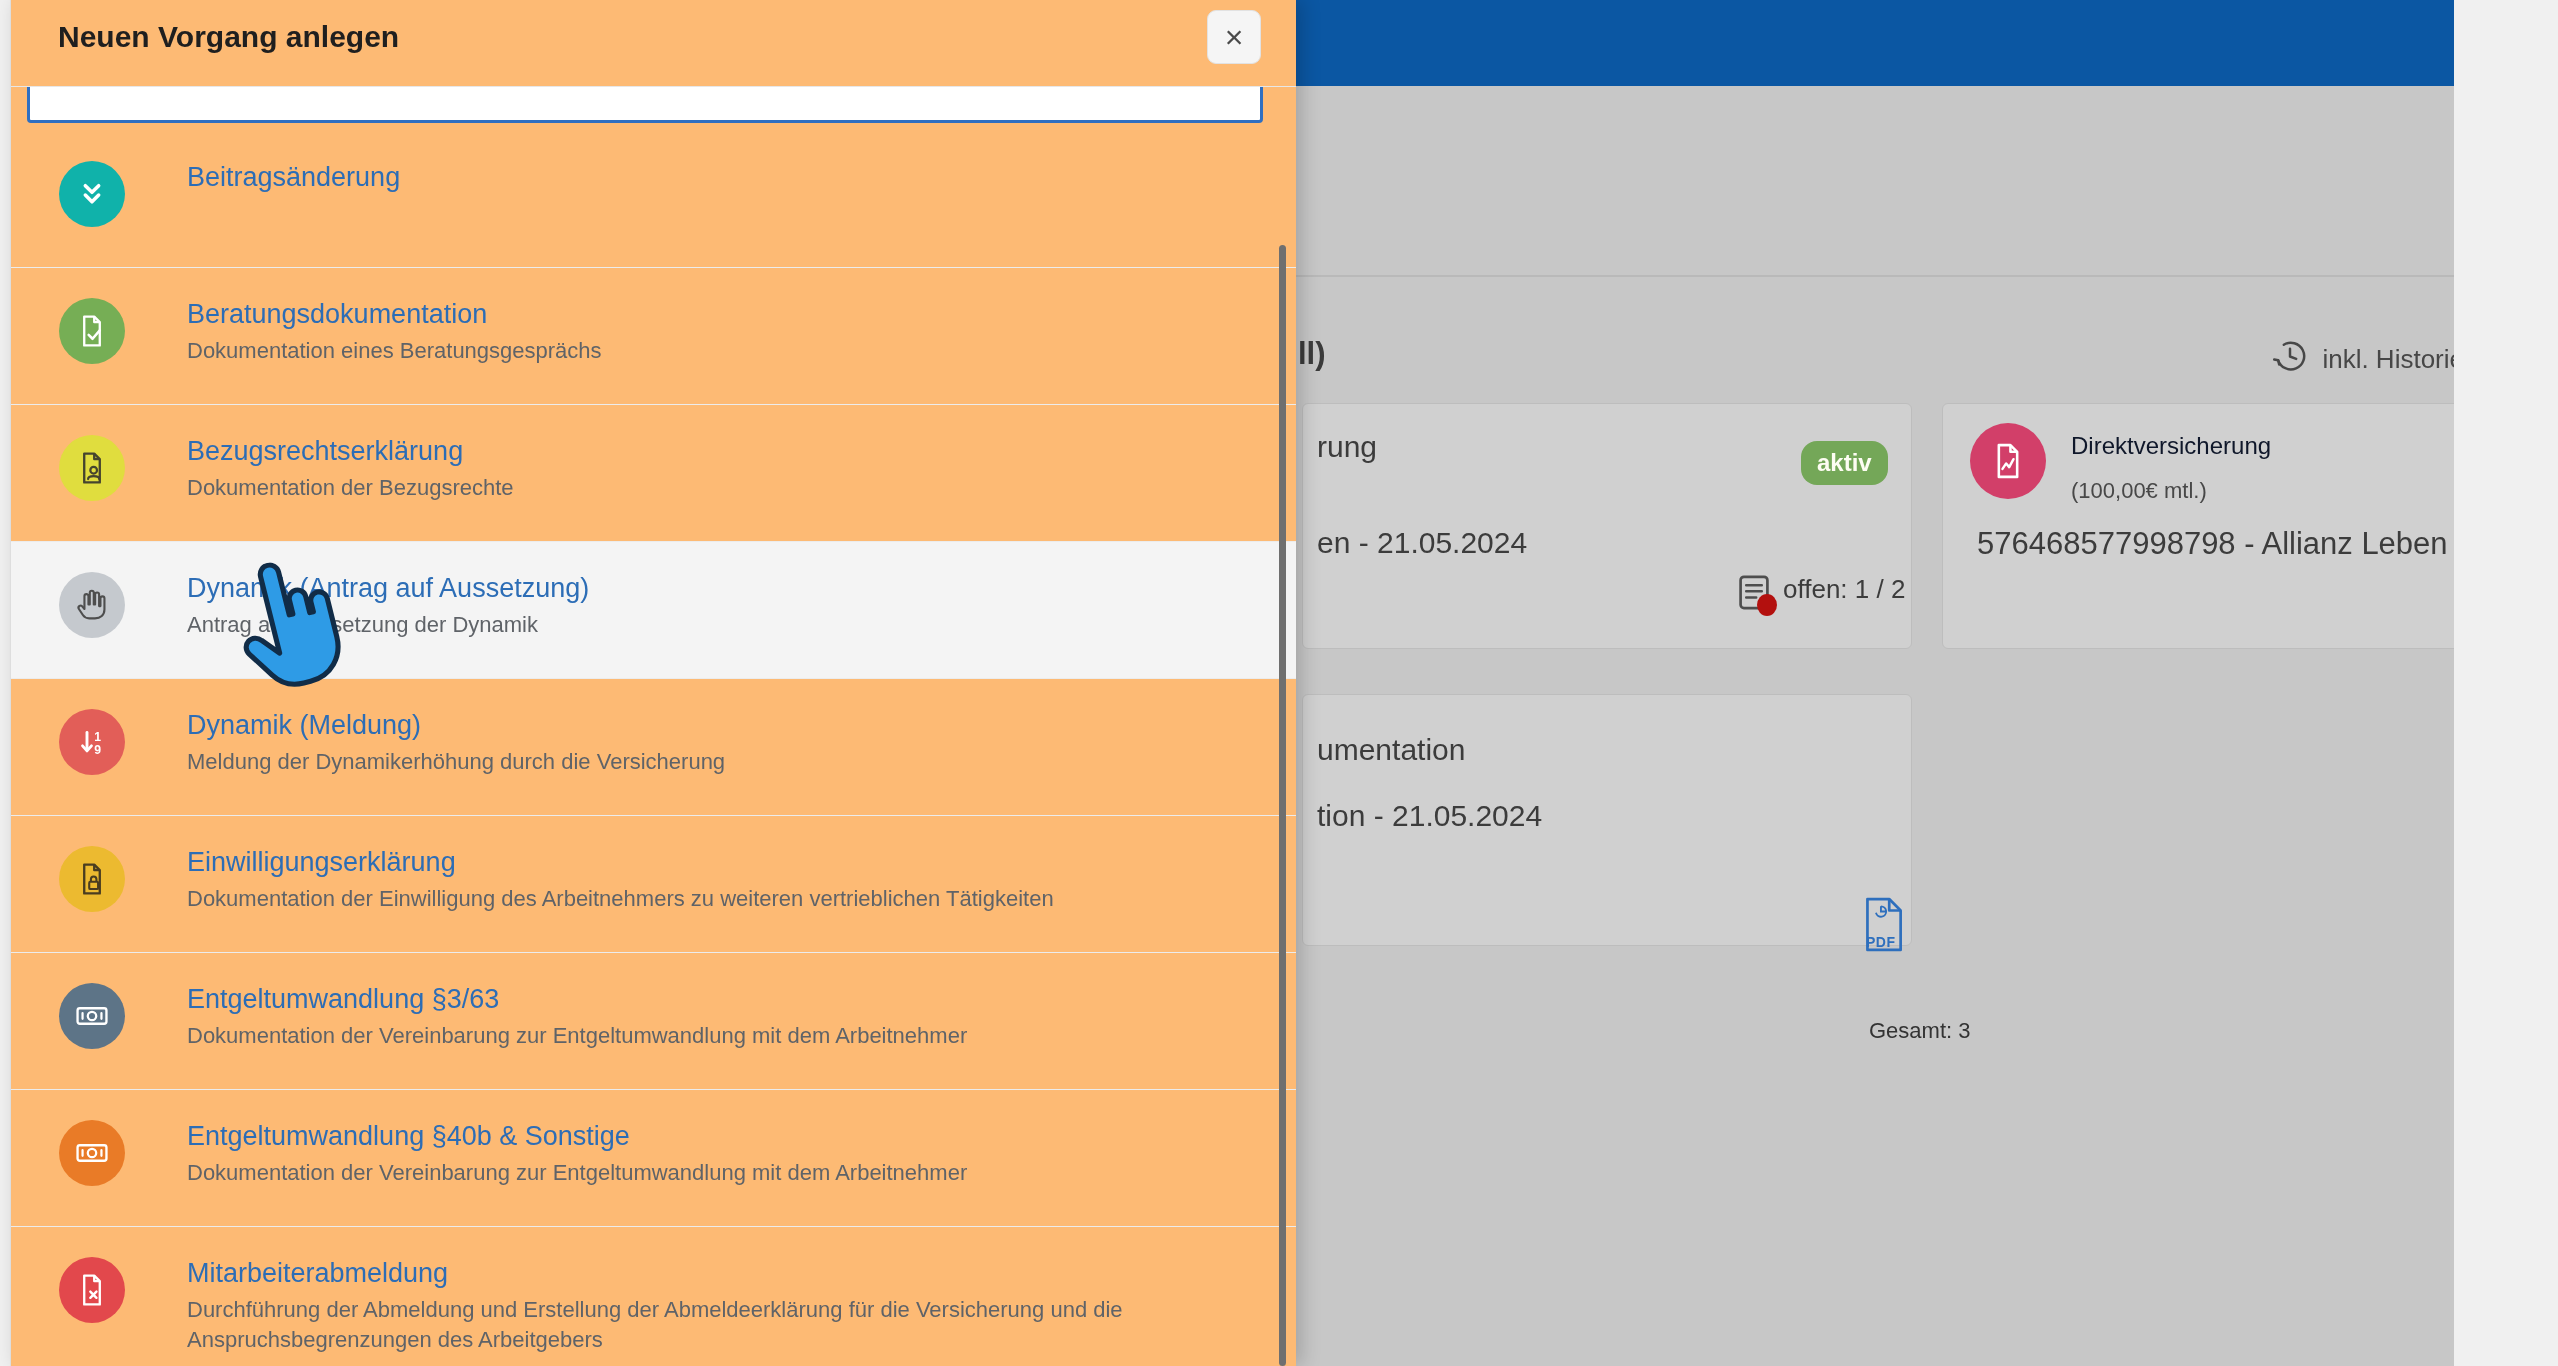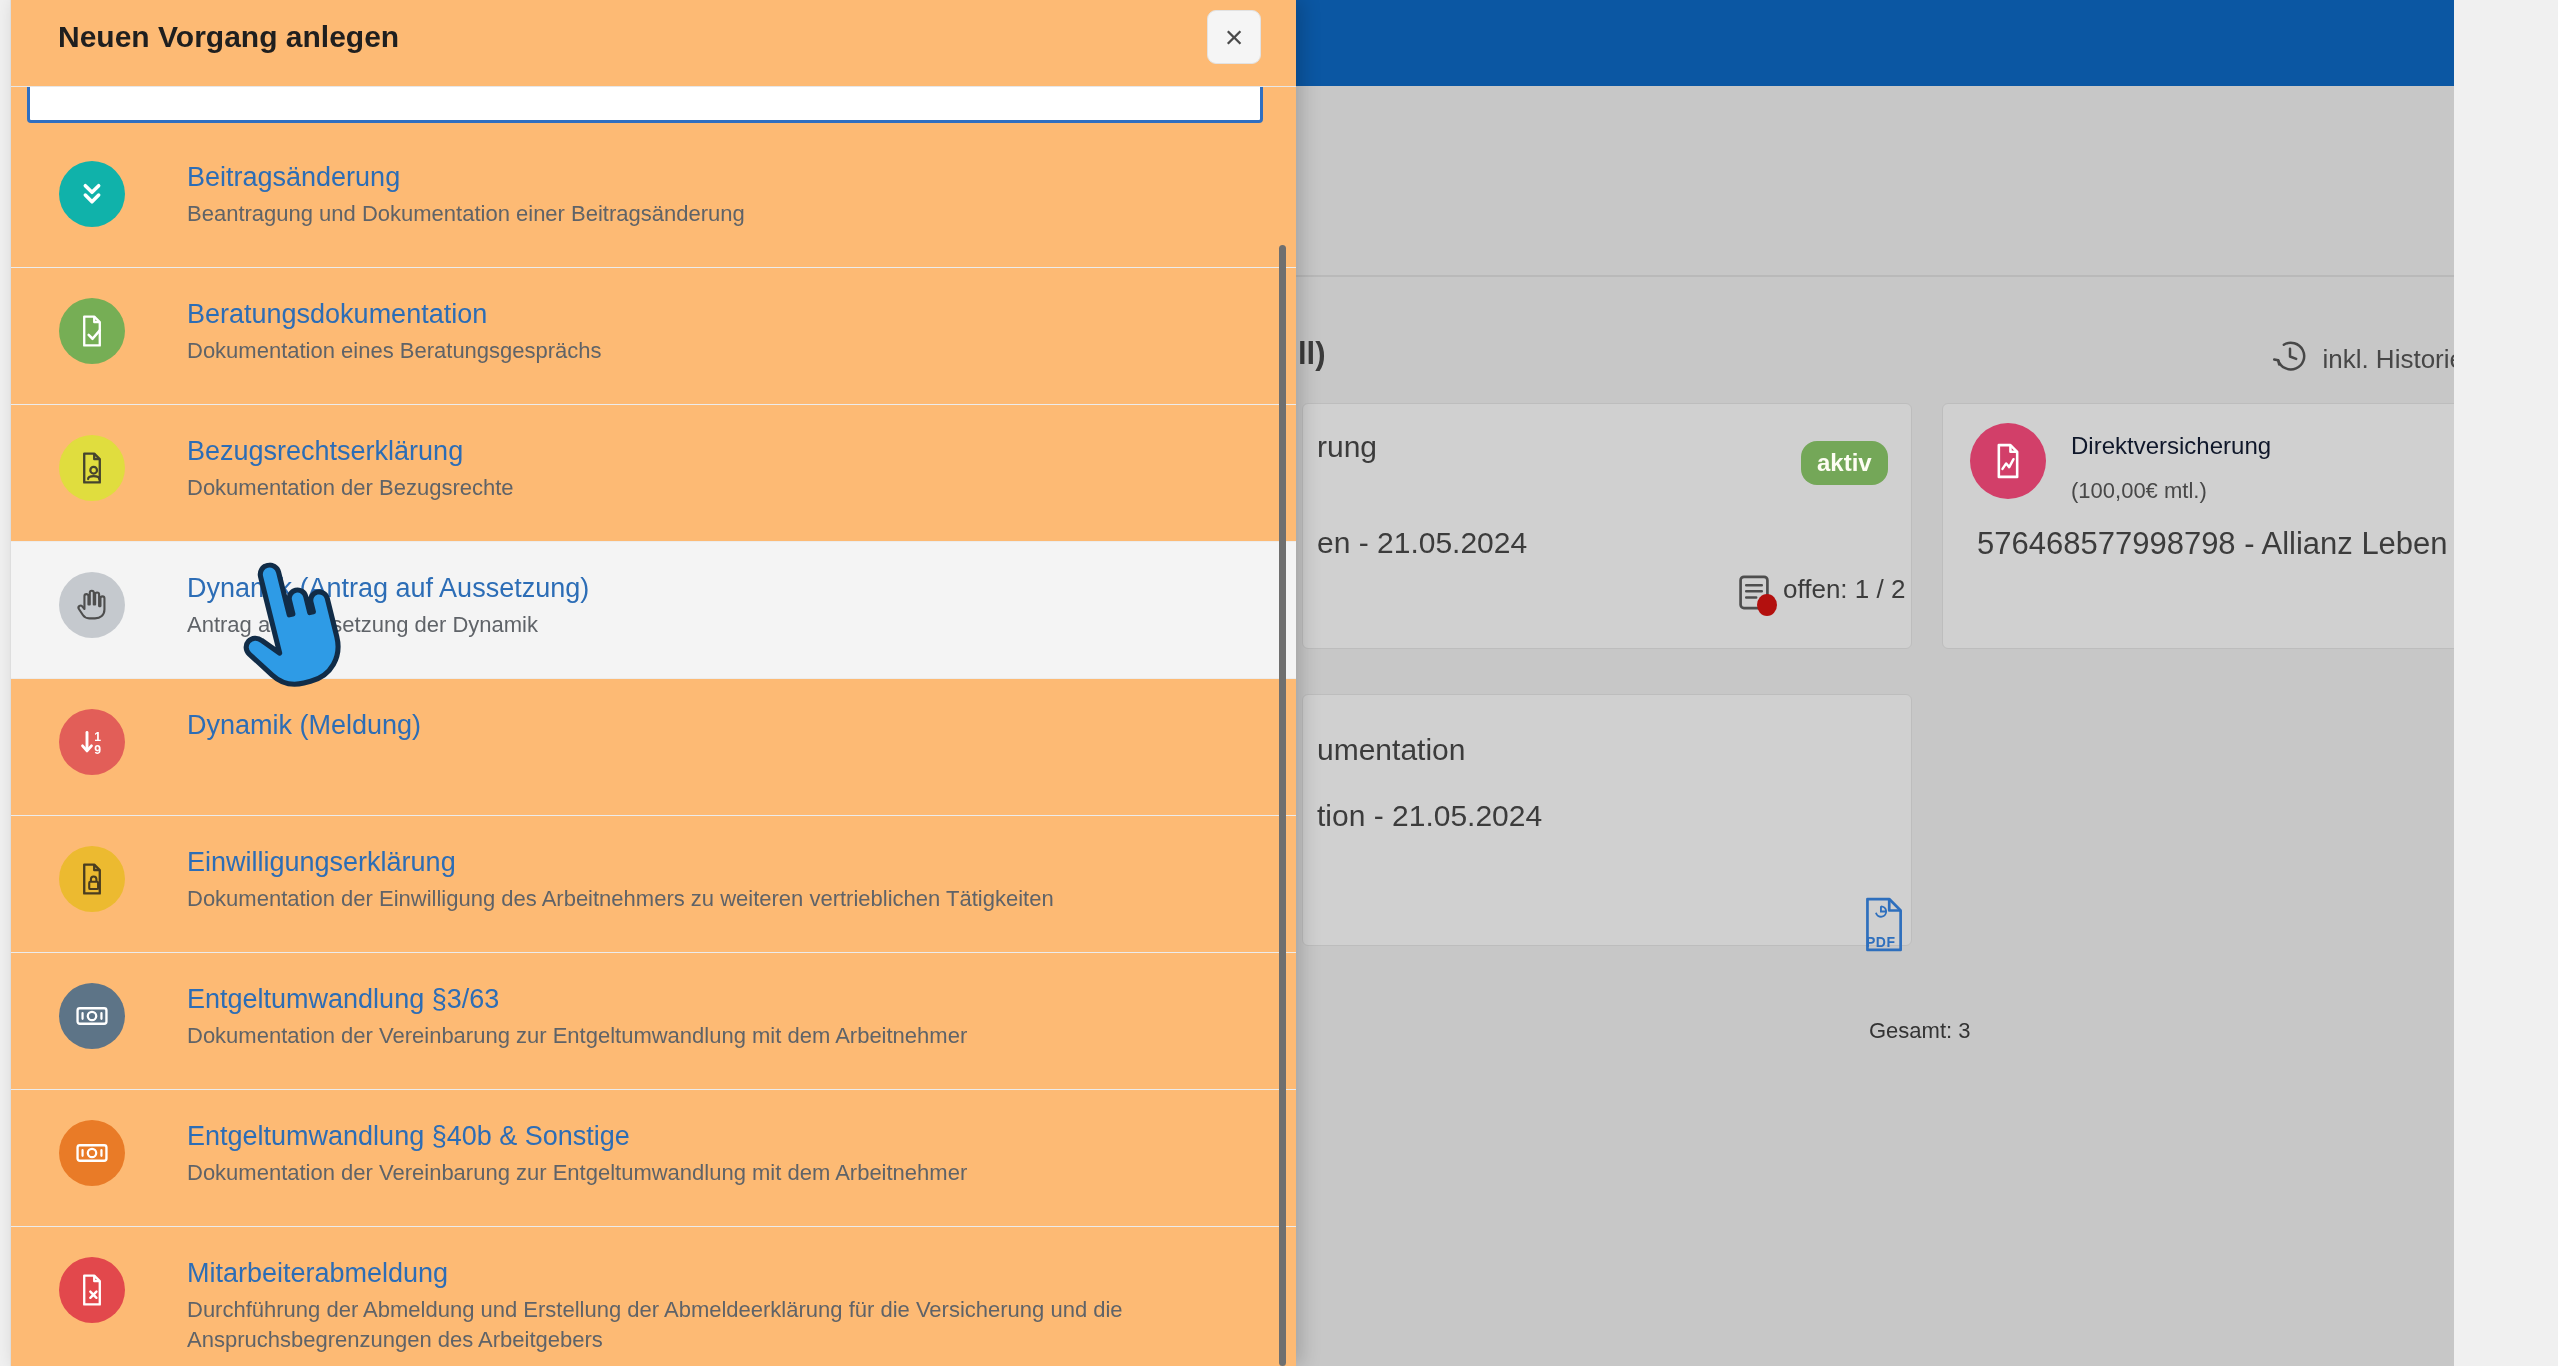--- a/index.html
+++ b/index.html
@@ -155,21 +155,20 @@
 
         <div class="row">
           <div class="circle" style="background: rgb(16, 178, 170);">
             <svg width="40" height="40" viewBox="0 0 36 36" fill="none">
               <path d="M12 10.5 L18 16.5 L24 10.5" stroke="#fff" stroke-width="3.2" stroke-linecap="round" stroke-linejoin="round"></path>
               <path d="M12 19 L18 25 L24 19" stroke="#fff" stroke-width="3.2" stroke-linecap="round" stroke-linejoin="round"></path>
             </svg>
           </div>
           <div class="row-text">
             <div class="row-title">Beitragsänderung</div>
-            <div class="row-desc">Beantragung und Dokumentation einer Beitragsänderung</div>
           </div>
         </div>
 
         <div class="row">
           <div class="circle" style="background: rgb(118, 174, 85);">
             <svg width="40" height="40" viewBox="0 0 36 36" fill="none">
               <path d="M11 5 H20 L25 10 V31 H11 Z" stroke="#fff" stroke-width="2.1" stroke-linejoin="round"></path>
               <path d="M20 5 V10 H25" stroke="#fff" stroke-width="2.1" stroke-linejoin="round"></path>
               <path d="M15 21.5 L18.5 25 L25 17.5" stroke="#fff" stroke-width="2.3" stroke-linecap="round" stroke-linejoin="round"></path>
             </svg>
@@ -211,20 +210,21 @@
           <div class="circle" style="background: rgb(226, 94, 88);">
             <svg width="40" height="40" viewBox="0 0 36 36" fill="none">
               <path d="M13.5 9.5 V25" stroke="#fff" stroke-width="2.6" stroke-linecap="round"></path>
               <path d="M9.5 21.5 L13.5 26 L17.5 21.5" stroke="#fff" stroke-width="2.6" stroke-linecap="round" stroke-linejoin="round"></path>
               <text x="20" y="17" font-size="11" font-weight="bold" fill="#fff" font-family="Liberation Sans, sans-serif">1</text>
               <text x="20" y="29" font-size="11" font-weight="bold" fill="#fff" font-family="Liberation Sans, sans-serif">9</text>
             </svg>
           </div>
           <div class="row-text">
             <div class="row-title">Dynamik (Meldung)</div>
+            <div class="row-desc">Meldung der Dynamikerhöhung durch die Versicherung</div>
           </div>
         </div>
 
         <div class="row">
           <div class="circle" style="background: rgb(236, 186, 48);">
             <svg width="40" height="40" viewBox="0 0 36 36" fill="none">
               <path d="M11 5 H20 L25 10 V31 H11 Z" stroke="#4a3d20" stroke-width="2.1" stroke-linejoin="round"></path>
               <path d="M20 5 V10 H25" stroke="#4a3d20" stroke-width="2.1" stroke-linejoin="round"></path>
               <rect x="15.5" y="20.5" width="8" height="6.5" rx="1" stroke="#4a3d20" stroke-width="1.9"></rect>
               <path d="M17 20.5 v-2.3 a2.5 2.5 0 0 1 5 0 v2.3" stroke="#4a3d20" stroke-width="1.9"></path>

